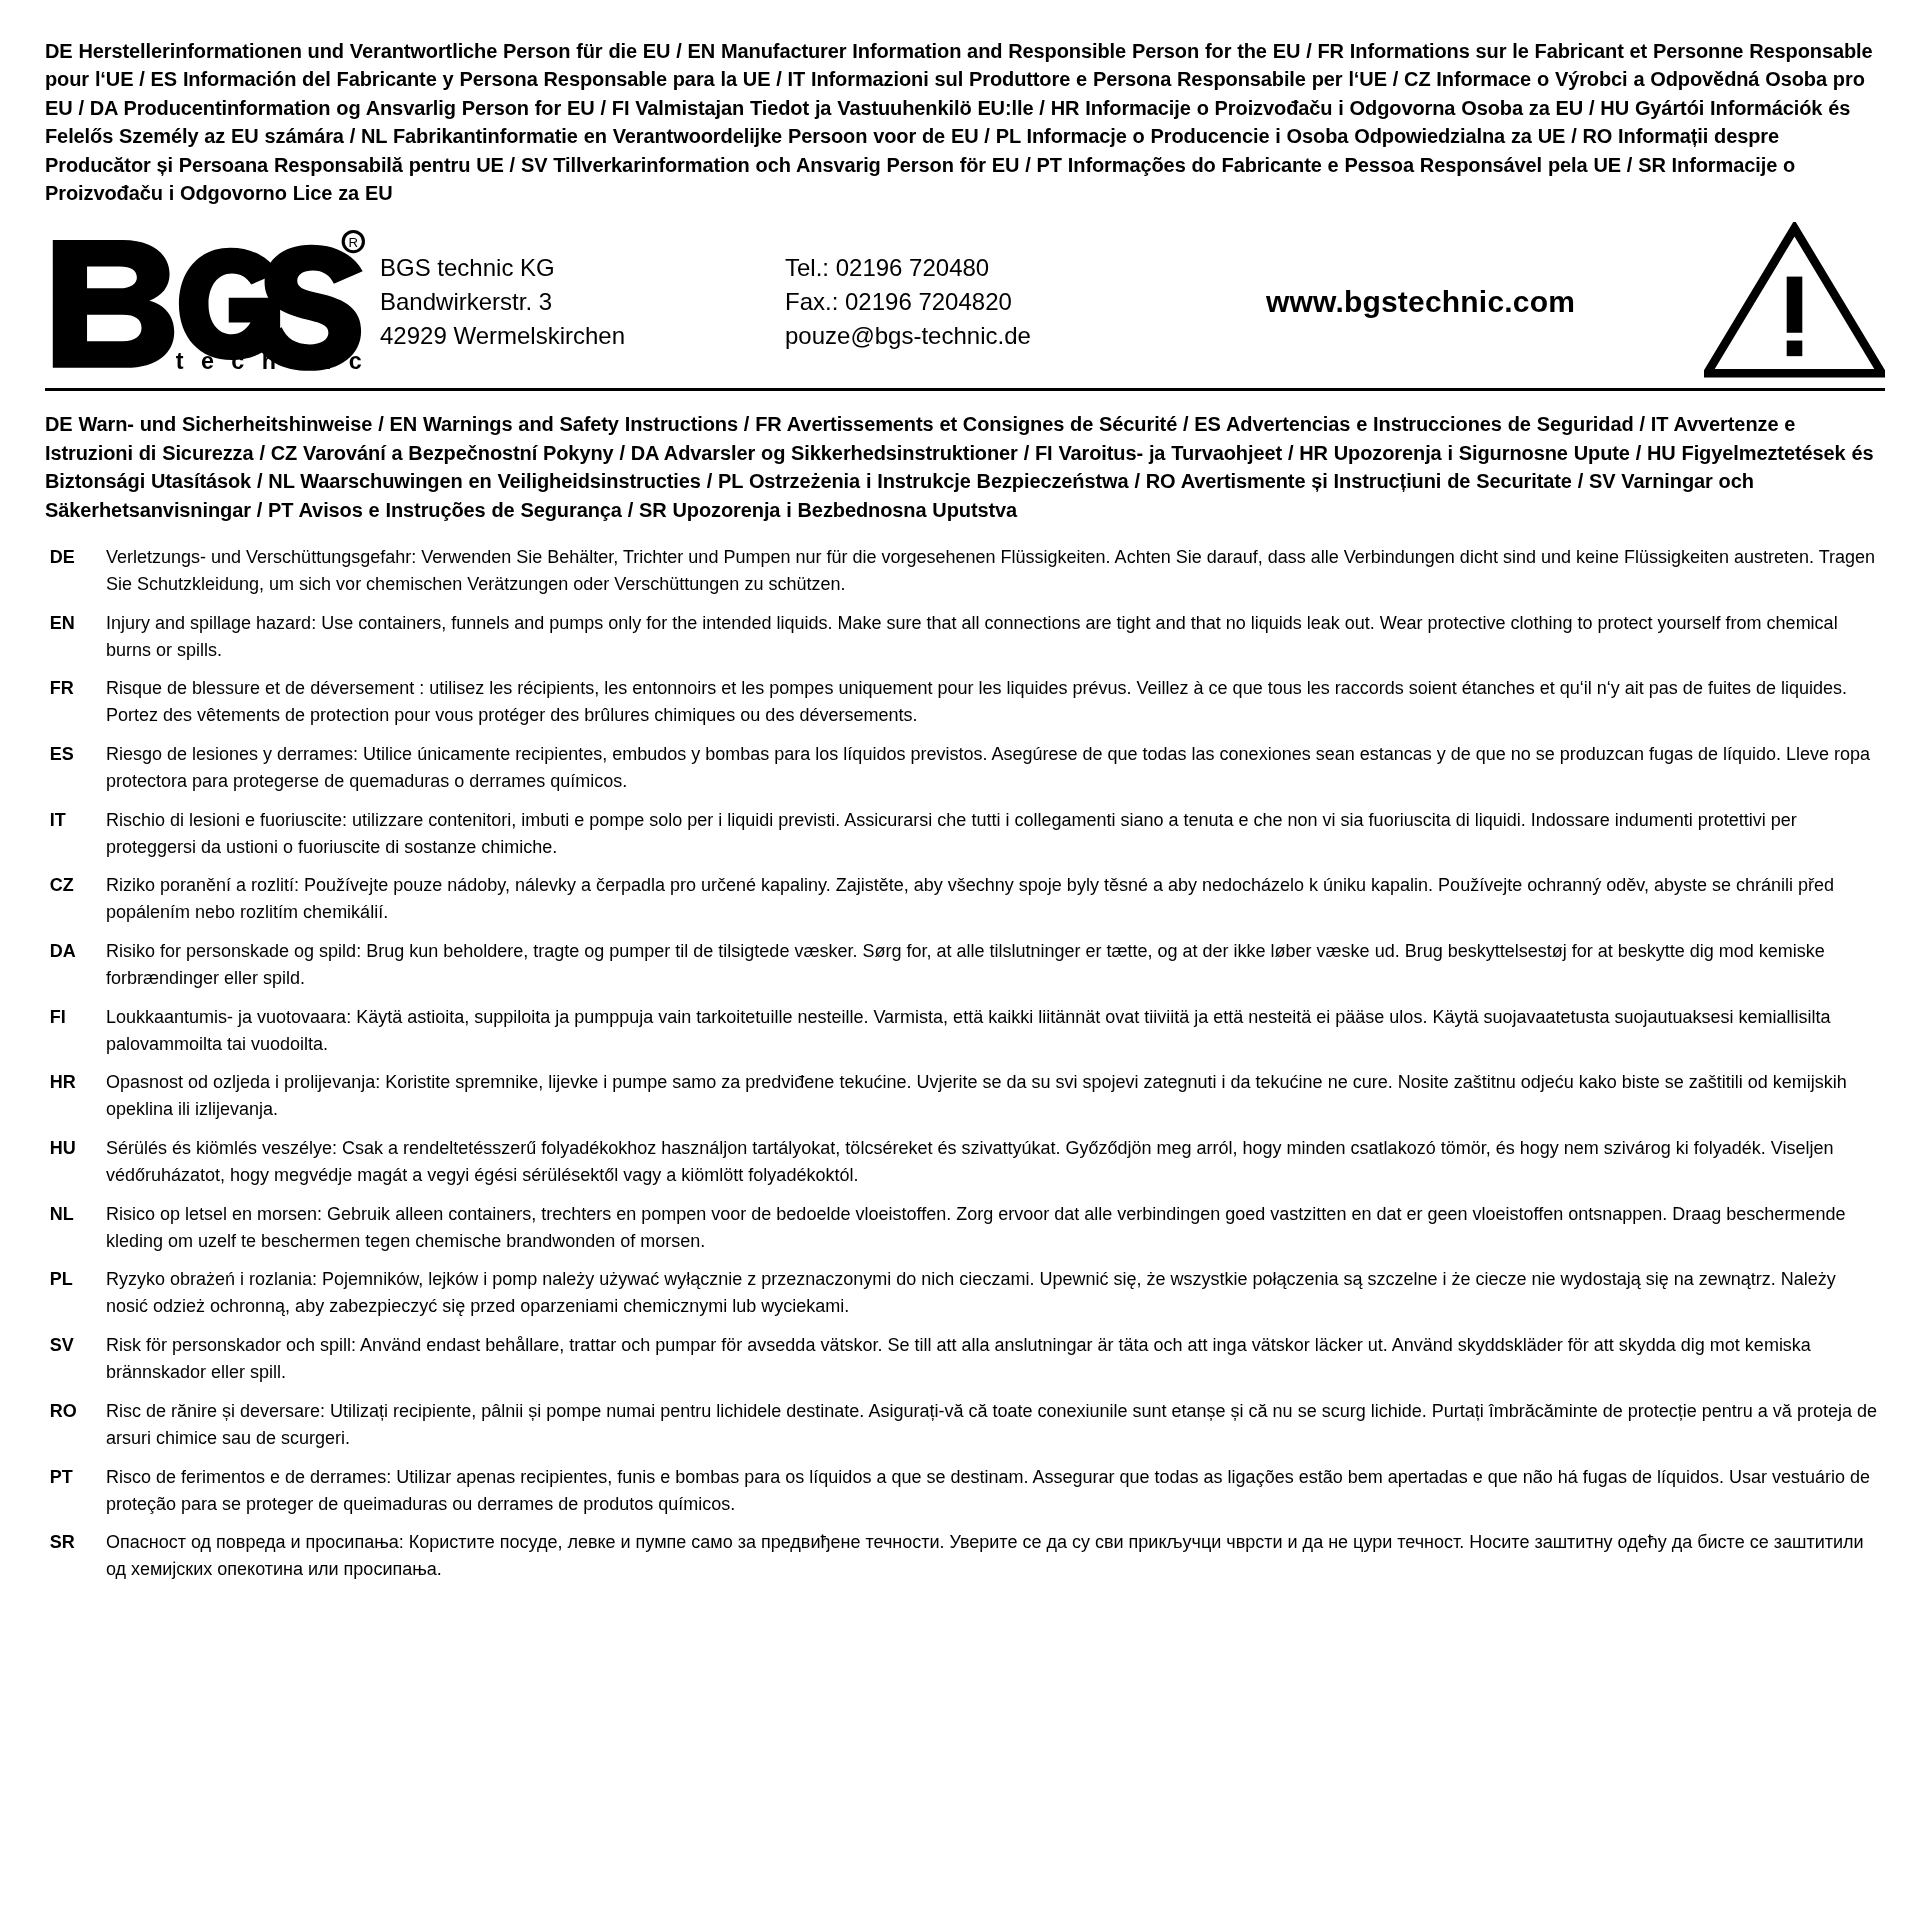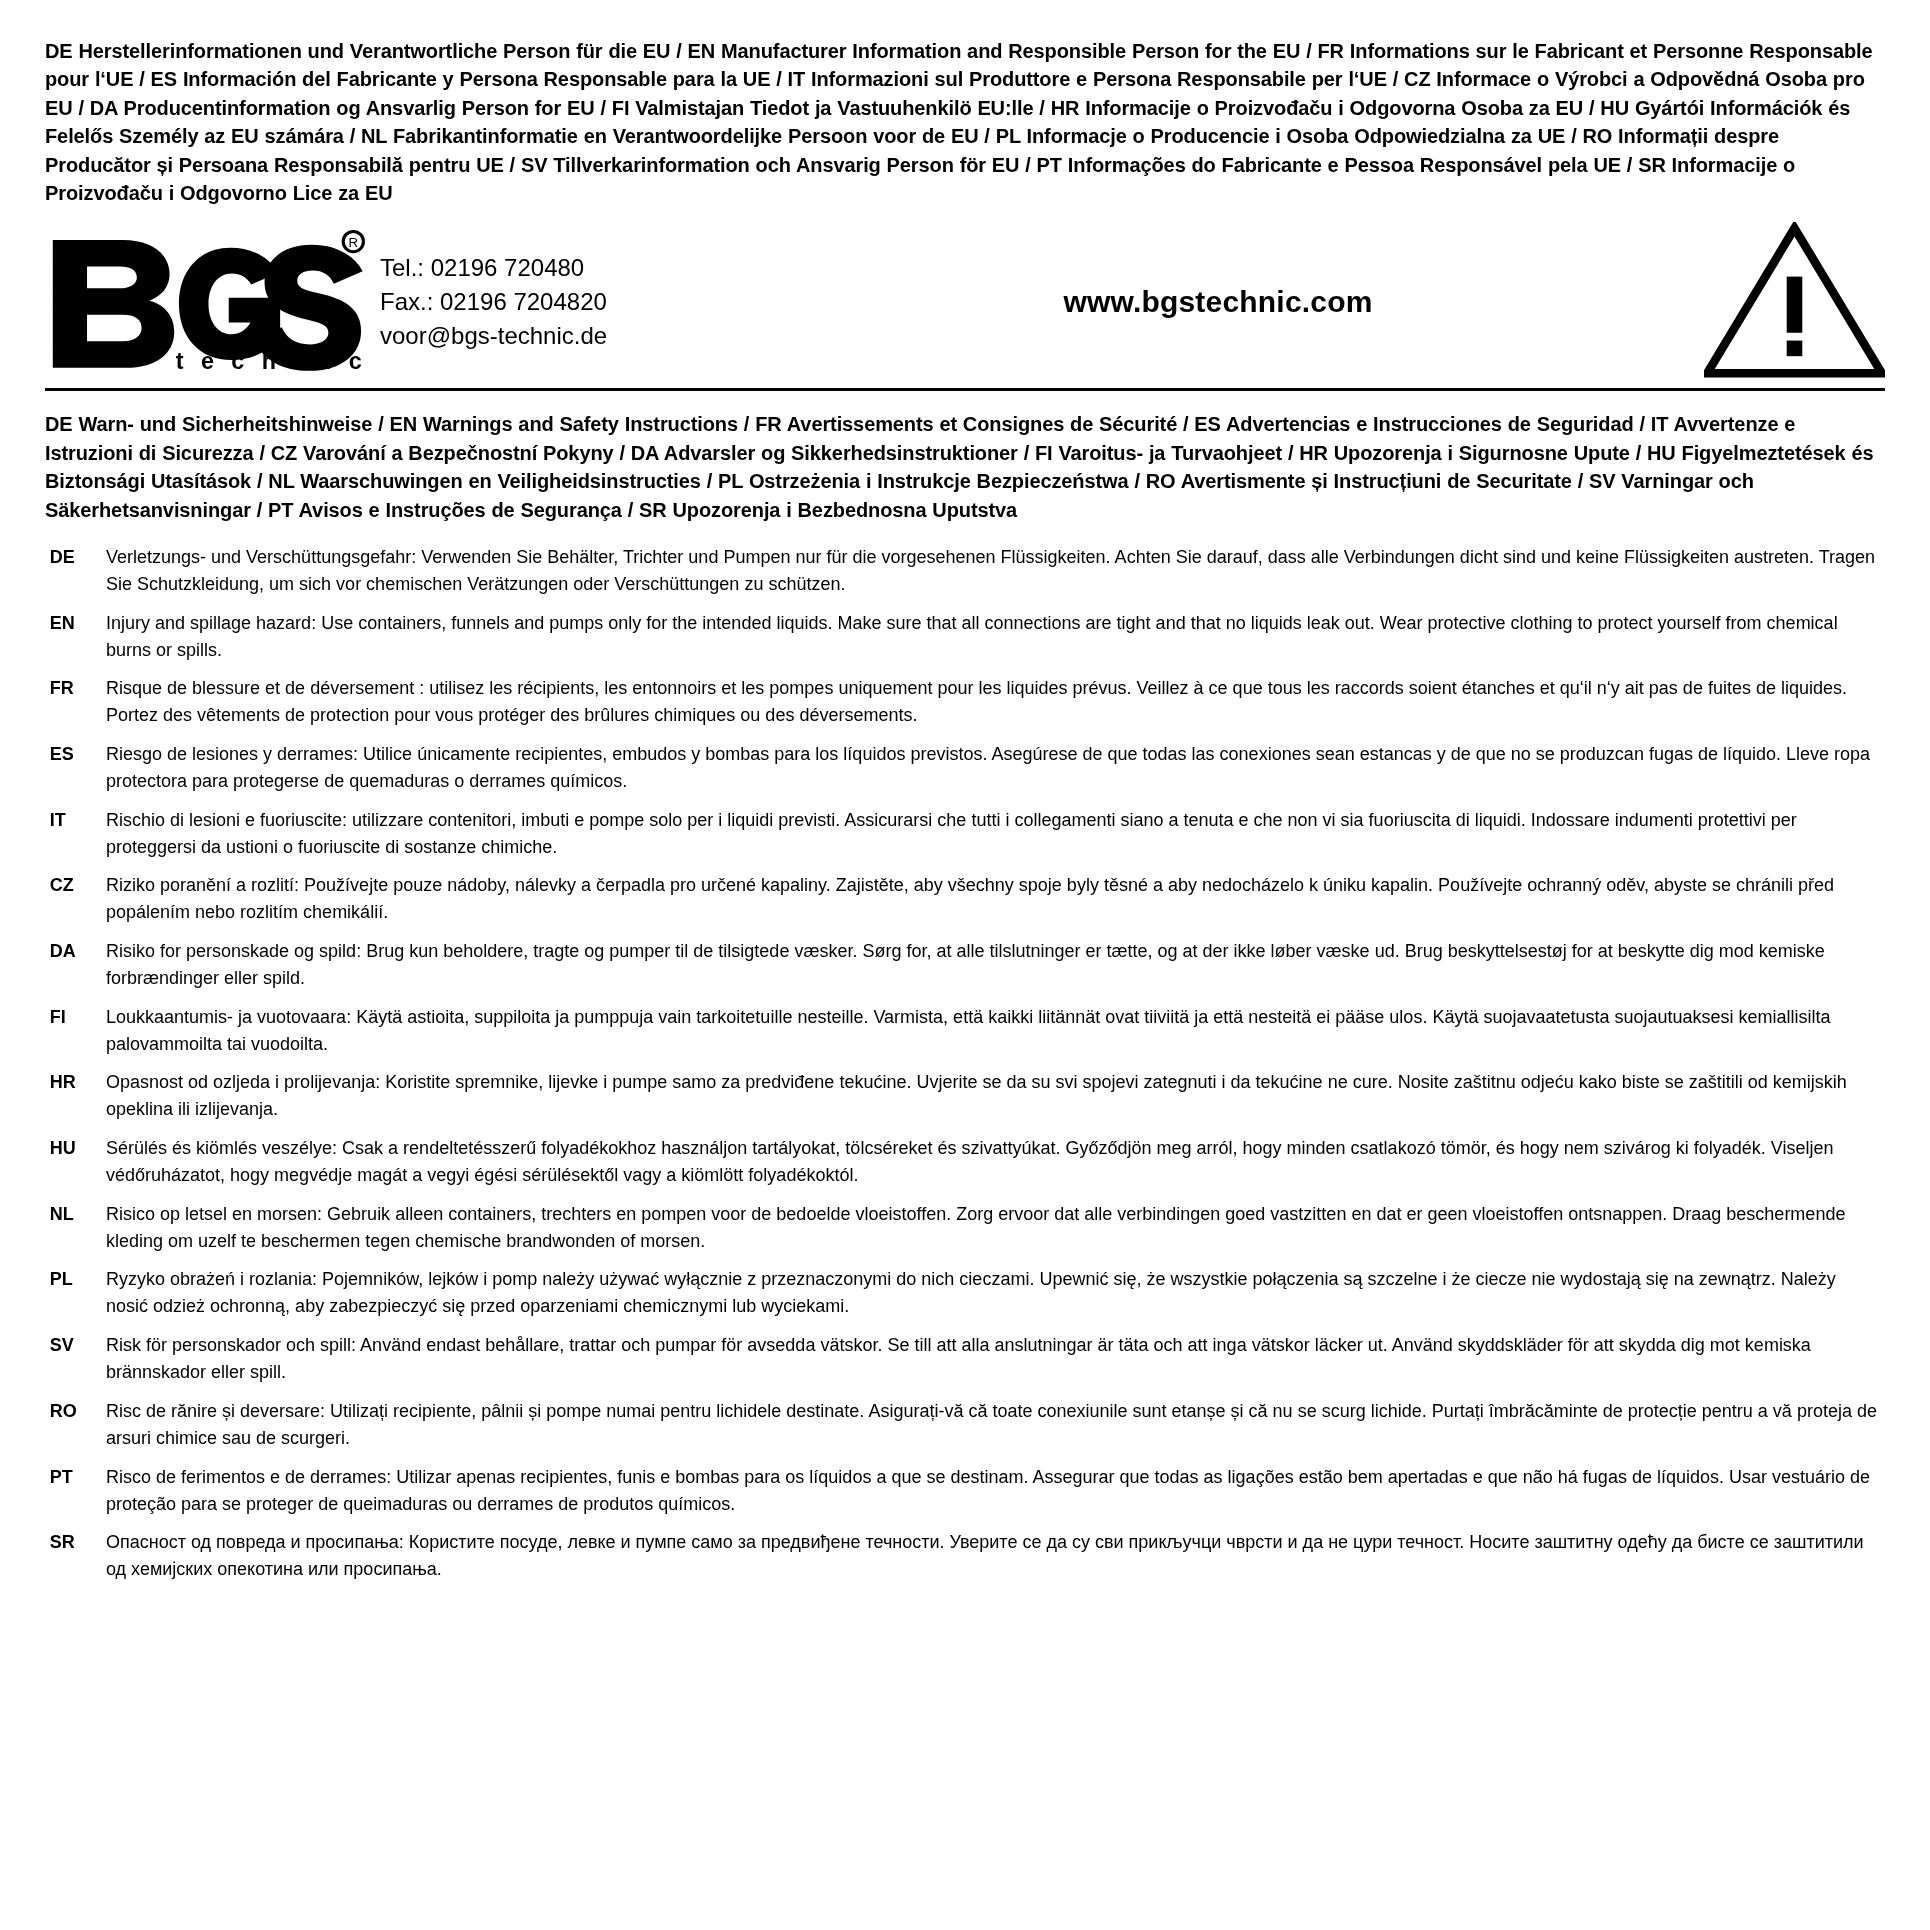--- a/index.html
+++ b/index.html
@@ -136,25 +136,30 @@
                    C406 108 388 94 350 86 C330 82 324 78 324 70 C324 62 332 57 344 57 C357 57 366 63 371 74 Z"></path>
         </g>
 
         <circle cx="396" cy="20" r="13" fill="none" stroke="#000" stroke-width="4"></circle>
         <text x="396" y="27" font-family="Liberation Sans, sans-serif" font-size="17" text-anchor="middle" fill="#000">R</text>
 
         <text x="168" y="184" font-family="Liberation Sans, sans-serif" font-size="30" font-weight="bold" letter-spacing="7" fill="#000">t e c h n i c</text>
       </svg>
     </div>
 
+    <div class="addr-block">
+      <div>BGS technic KG</div>
+      <div>Bandwirkerstr. 3</div>
+      <div>42929 Wermelskirchen</div>
+    </div>
 
     <div class="contact-block">
       <div>Tel.: 02196 720480</div>
       <div>Fax.: 02196 7204820</div>
-      <div>voor@bgs-technic.de</div>
+      <div>pouze@bgs-technic.de</div>
     </div>
 
     <div class="web-block">www.bgstechnic.com</div>
 
     <div class="warn-tri">
       <svg width="181" height="156" viewBox="0 0 232 200">
         <polygon points="116,8 228,194 4,194" fill="none" stroke="#000" stroke-width="11" stroke-linejoin="miter"></polygon>
         <rect x="106" y="70" width="20" height="72" fill="#000"></rect>
         <rect x="106" y="152" width="20" height="20" fill="#000"></rect>
       </svg>

